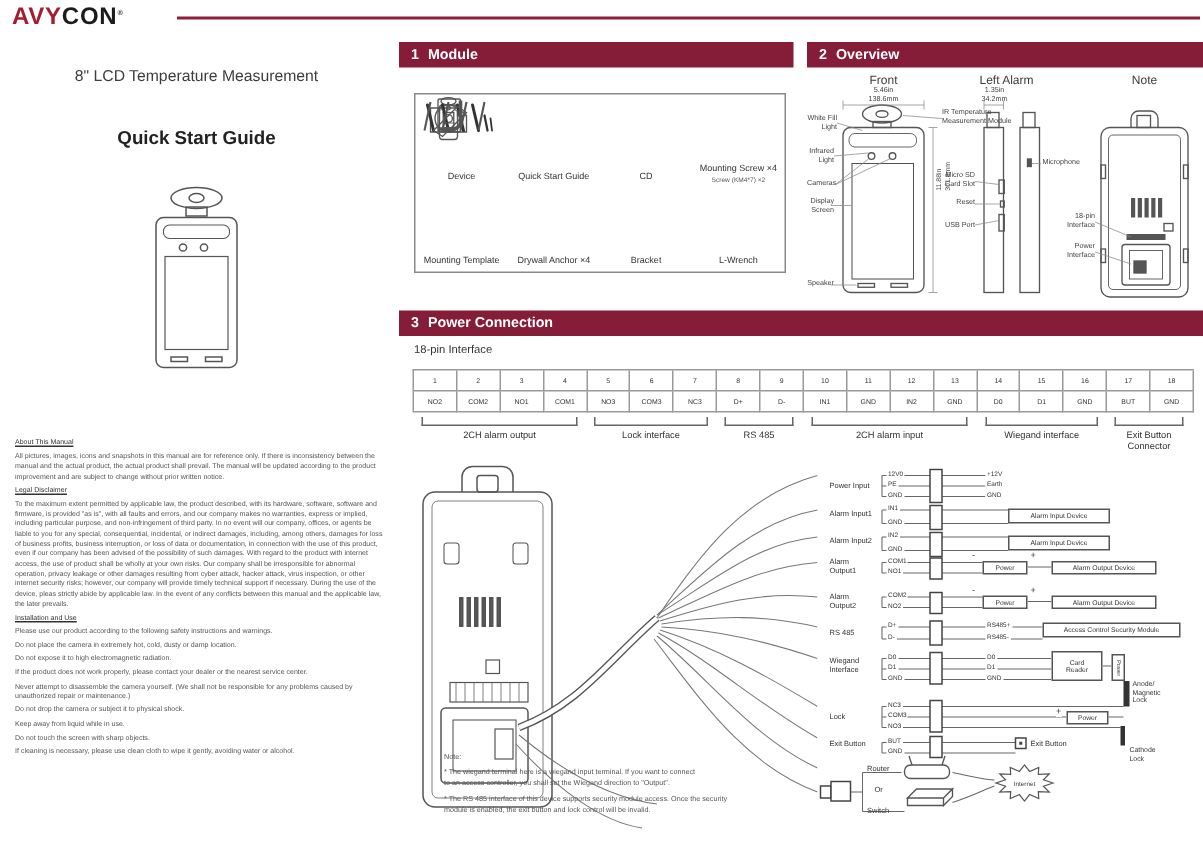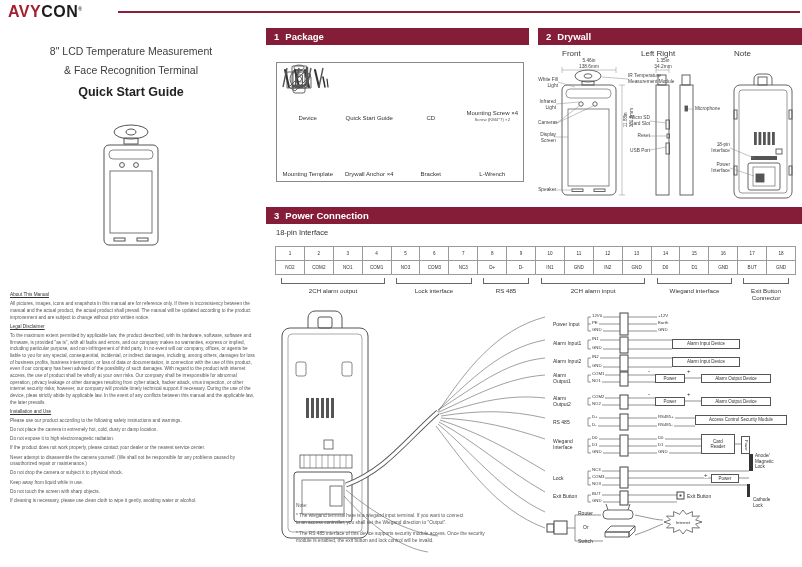--- a/index.html
+++ b/index.html
@@ -22,21 +22,21 @@
   
   .pkg-box{position:absolute;left:276px;top:62px;width:248px;height:120px;border:1px solid #8a8a8a;
            background:#fff;display:grid;grid-template-columns:repeat(4,1fr);grid-template-rows:62px 56px;box-sizing:border-box;}
   .pkg-cell{display:flex;flex-direction:column;align-items:center;justify-content:flex-end;padding-bottom:3px;}
   .pkg-lbl{font-size:6px;color:#333;text-align:center;line-height:1.1;}
   .pkg-sub{font-size:4.4px;color:#555;}
   .pkg-cell svg{display:block;}
   
   #ov{position:absolute;left:538px;top:46px;width:264px;height:160px;}
   .ov{position:absolute;font-size:4.8px;color:#444;line-height:1.15;}
-  .ovt{position:absolute;font-size:8px;color:#3a3a3a;text-align:left;}
+  .ovt{position:absolute;font-size:8px;color:#3a3a3a;text-align:center;}
   .ovr{text-align:right;}
   .ovc{text-align:center;}
   .ovrot{position:absolute;font-size:4.6px;color:#444;writing-mode:vertical-rl;transform:rotate(180deg);line-height:1.4;}
   
   .subtl{position:absolute;left:276px;top:228px;font-size:7.5px;color:#333;}
   .pin-table{position:absolute;left:275px;top:246px;width:520px;display:grid;
              grid-template-columns:repeat(18,1fr);border-top:1px solid #9a9a9a;border-left:1px solid #9a9a9a;background:#fff;}
   .pc{border-right:1px solid #9a9a9a;border-bottom:1px solid #9a9a9a;height:13px;display:flex;
       align-items:center;justify-content:center;font-size:4.6px;color:#333;}
   .groups{position:absolute;left:275px;top:276px;width:520px;height:28px;}
@@ -60,21 +60,20 @@
 <body>
 
 <div id="page">
 
   <div class="logo">
     <span class="red">AVY</span><span class="blk">CON</span><sup>®</sup>
   </div>
   <div class="rule"></div>
 
   <div class="tl" style="top:45px;font-size:10.5px;">8" LCD Temperature Measurement</div>
-  <div class="tl" style="top:64px;font-size:10.5px;">&amp; Face Recognition Terminal</div>
   <div class="tl" style="top:85px;font-size:12.5px;font-weight:bold;color:#222;">Quick Start Guide</div>
 
   <svg style="left:95px;top:122px;" width="72" height="130" viewBox="0 0 72 130">
     <g fill="none" stroke="#555" stroke-width="1">
       <ellipse cx="36" cy="10" rx="17" ry="7"></ellipse>
       <ellipse cx="36" cy="10" rx="5" ry="3"></ellipse>
       <rect x="29" y="16" width="14" height="6"></rect>
       <rect x="9" y="23" width="54" height="100" rx="5"></rect>
       <rect x="14" y="28" width="44" height="9" rx="4" stroke-width="0.7"></rect>
       <circle cx="27" cy="43" r="2.4"></circle>
@@ -97,25 +96,25 @@
     <p>If the product does not work properly, please contact your dealer or the nearest service center.</p>
     <p>Never attempt to disassemble the camera yourself. (We shall not be responsible for any problems caused by unauthorized repair or maintenance.)</p>
     <p>Do not drop the camera or subject it to physical shock.</p>
     <p>Keep away from liquid while in use.</p>
     <p>Do not touch the screen with sharp objects.</p>
     <p>If cleaning is necessary, please use clean cloth to wipe it gently, avoiding water or alcohol.</p>
   </div>
 
   <div class="bar" style="left:266px;top:28px;width:263px;">
     <span>1</span>
-    <span>Package</span>
+    <span>Module</span>
   </div>
   <div class="bar" style="left:538px;top:28px;width:264px;">
     <span>2</span>
-    <span>Drywall</span>
+    <span>Overview</span>
   </div>
   <div class="bar" style="left:266px;top:207px;width:536px;">
     <span>3</span>
     <span>Power Connection</span>
   </div>
 
   <div class="pkg-box">
     <div class="pkg-cell">
       <svg width="44" height="34" viewBox="0 0 44 34">
         <g fill="none" stroke="#555" stroke-width="0.9">
@@ -256,21 +255,21 @@
         <path d="M90 33 L64 31"></path>
         <path d="M112 75 L128 77"></path>
           <path d="M112 90 L129 90"></path>
           <path d="M112 104 L128 101"></path>
         <path d="M156 63 L150 63"></path>
         <path d="M192 102 L216 112"></path>
           <path d="M192 122 L216 130"></path>
       </g>
     </svg>
     <div class="ovt" style="left:24px;top:3px;width:54px;">Front</div>
-    <div class="ovt" style="left:103px;top:3px;width:60px;">Left Right</div>
+    <div class="ovt" style="left:103px;top:3px;width:60px;">Left Alarm</div>
     <div class="ovt" style="left:196px;top:3px;width:58px;">Note</div>
     <div class="ov ovc" style="left:24px;top:12px;width:54px;">5.46in</div>
     <div class="ov ovc" style="left:24px;top:18px;width:54px;">138.6mm</div>
     <div class="ovrot ml" style="left:85px;top:62px;">11.88in
 301.8mm</div>
     <div class="ov ovc" style="left:100px;top:12px;width:50px;">1.35in</div>
     <div class="ov ovc" style="left:100px;top:18px;width:50px;">34.2mm</div>
     <div class="ov ovr ml" style="left:0;top:31px;width:20px;">White Fill
 Light</div>
     <div class="ov ovr ml" style="left:0;top:53px;width:18px;">Infrared

